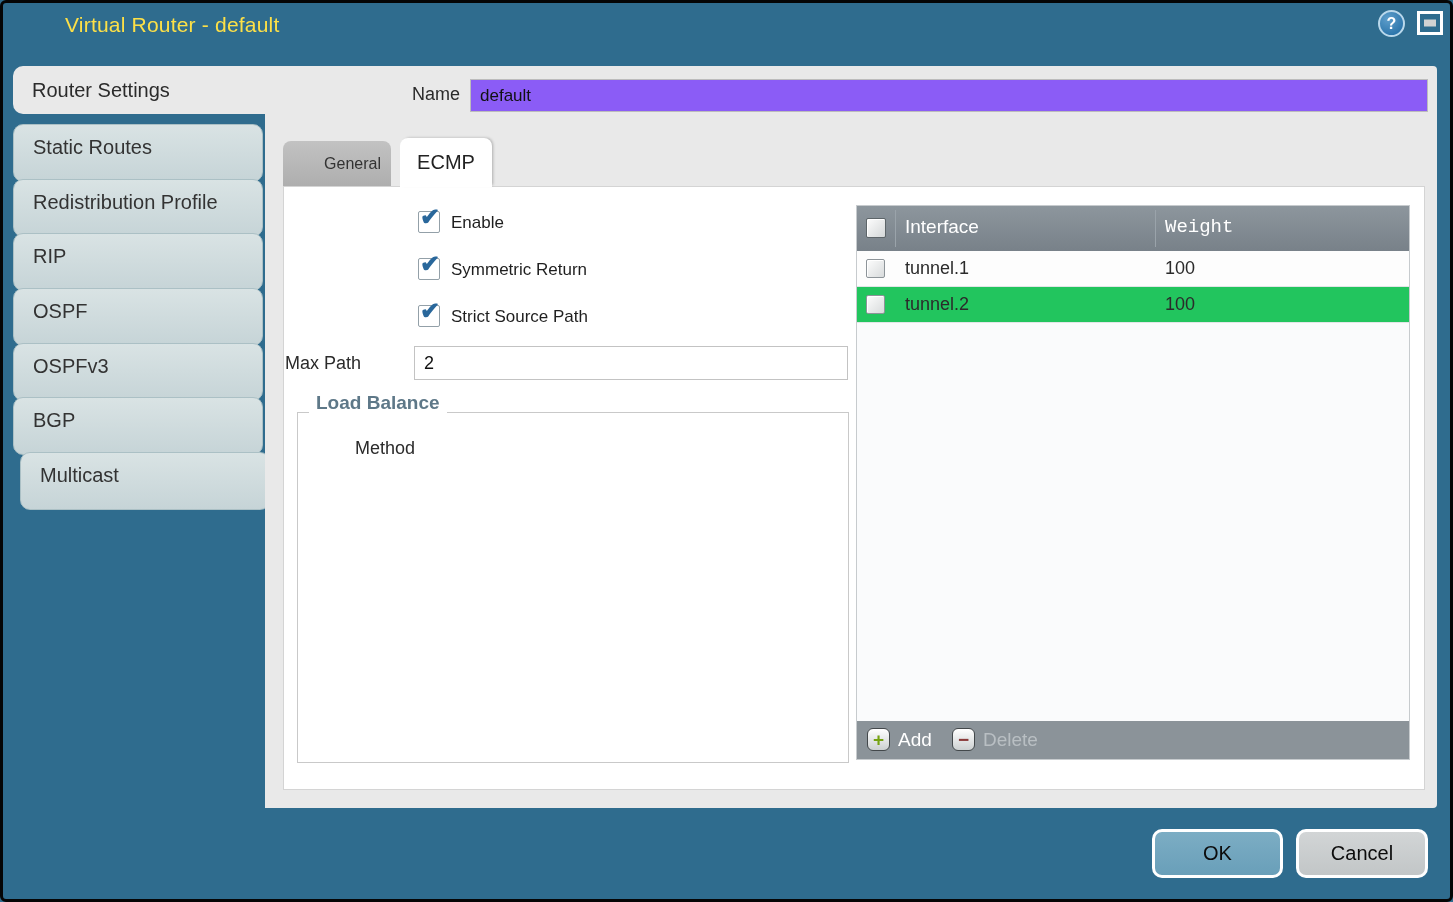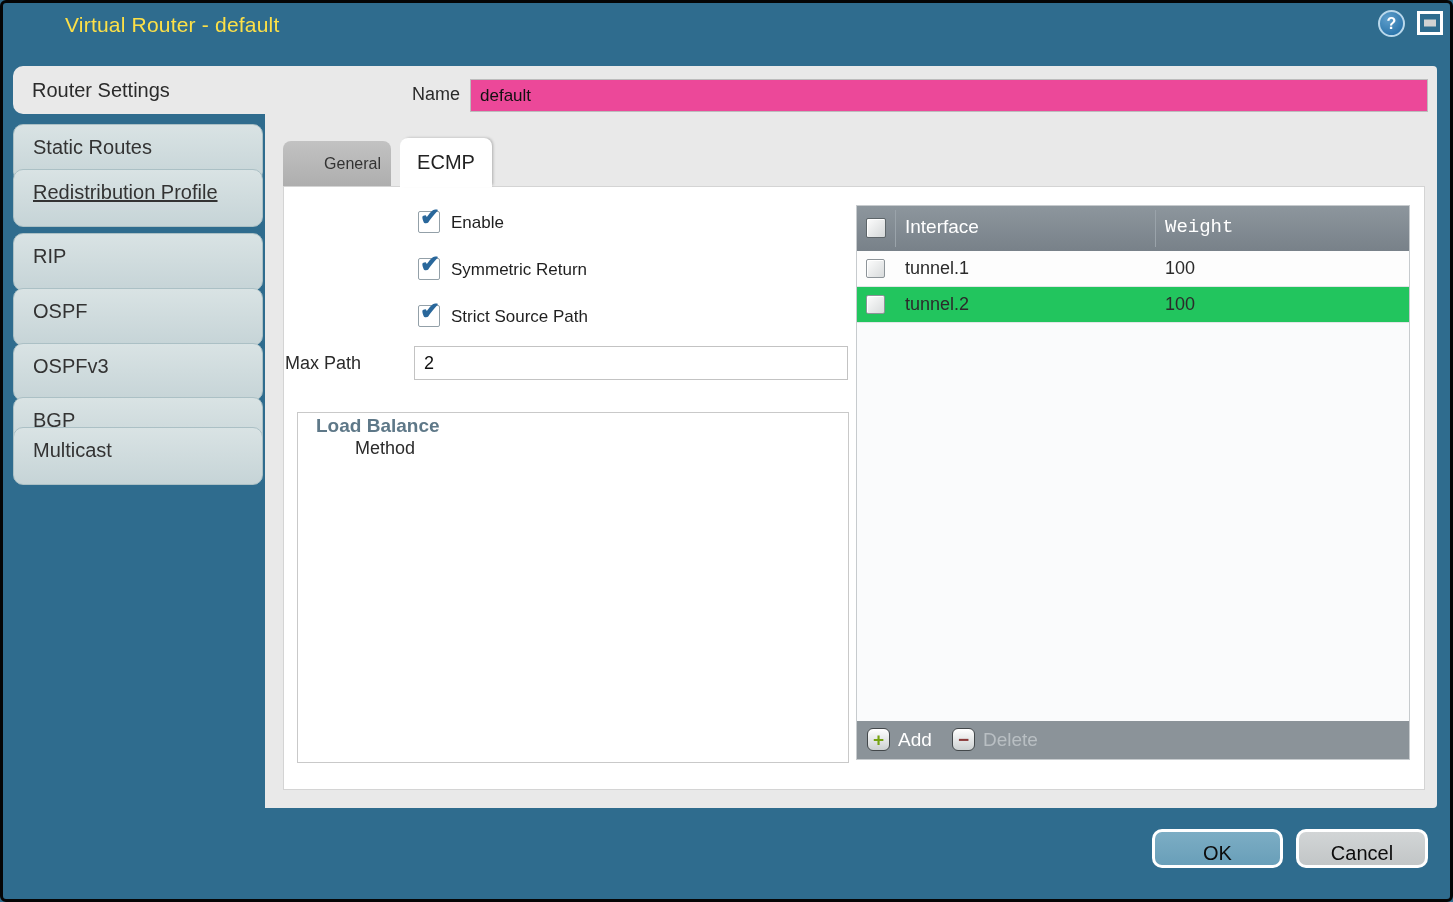--- a/index.html
+++ b/index.html
@@ -23,21 +23,21 @@
     font-size:20px; color:#333; line-height:44px; padding-left:19px; cursor:pointer;
     white-space:nowrap; overflow:hidden; }
   .side-tab.active { width:258px; height:48px; background:#e9e9e9; border:none; border-radius:10px 0 0 10px;
     line-height:48px; z-index:3; color:#2b2b2b; }
 
   
   .panel { position:absolute; left:265px; top:66px; width:1172px; height:742px; background:#e9e9e9; border-radius:4px 4px 4px 0; z-index:2; }
 
   .name-label { position:absolute; left:330px; top:84px; width:130px; text-align:right; font-size:18px; color:#2b2b2b; z-index:4; }
   .name-input { position:absolute; left:470px; top:79px; width:958px; height:33px; border:1px solid #bcbcbc;
-    background:#ec4899; font-size:17px; color:#111; padding:0 9px; font-family:"Liberation Sans",sans-serif; z-index:4; }
+    background:#8b5cf6; font-size:17px; color:#111; padding:0 9px; font-family:"Liberation Sans",sans-serif; z-index:4; }
 
   
   .ctab { position:absolute; text-align:center; border-radius:8px 8px 0 0; cursor:pointer; z-index:4; }
   .ctab.general { left:283px; top:141px; width:108px; height:45px; background:linear-gradient(#c2c2c2,#aeaeae); font-size:16px; color:#333; line-height:45px;padding-left:31px; }
   .ctab.ecmp { left:400px; top:138px; width:92px; height:49px; background:#fff; font-size:20px; color:#222; line-height:49px; z-index:5;
     box-shadow:2px -1px 3px -1px rgba(0,0,0,.25); }
 
   
   .content { position:absolute; left:283px; top:186px; width:1142px; height:604px; background:#fff; border:1px solid #d4d4d4; z-index:4; }
 
@@ -45,21 +45,21 @@
   .cb { position:absolute; width:22px; height:22px; background:#fff; border:1px solid #93a0a8; border-radius:2px; cursor:pointer; }
   .cb .tick { position:absolute; left:1px; top:-7px; font-size:24px; color:#29679b; font-weight:bold; line-height:1; }
   .cb-label { position:absolute; font-size:17px; color:#1f1f1f; }
 
   .maxpath-label { position:absolute; left:285px; top:353px; width:120px; font-size:18px; color:#2b2b2b; z-index:5; }
   .maxpath-input { position:absolute; left:414px; top:346px; width:434px; height:34px; border:1px solid #c3c3c3;
     background:#fff; font-size:18px; color:#111; padding:0 9px; font-family:"Liberation Sans",sans-serif; z-index:5; }
 
   
   .lb-box { position:absolute; left:297px; top:412px; width:552px; height:351px; border:1px solid #c9c9c9; z-index:5; }
-  .lb-legend { position:absolute; left:309px; top:415px; background:#fff; padding:0 7px; font-size:19px; font-weight:bold; color:#5e7888; z-index:6; }
+  .lb-legend { position:absolute; left:309px; top:392px; background:#fff; padding:0 7px; font-size:19px; font-weight:bold; color:#5e7888; z-index:6; }
   .method-label { position:absolute; left:330px; top:438px; width:85px; text-align:right; font-size:18px; color:#2b2b2b; z-index:6; }
   .method-select { position:absolute; left:427px; top:430px; width:412px; height:37px; border:1px solid #b8b8b8; background:#fff; cursor:pointer; z-index:6; }
   .method-select .val { position:absolute; left:10px; top:6px; font-size:18px; color:#111; }
   .method-select .dd-btn { position:absolute; right:0; top:0; width:33px; height:100%;
     background:linear-gradient(#efefef,#d2d2d2); border-left:1px solid #b5b5b5; cursor:pointer; }
   .method-select .dd-btn .tri { position:absolute; left:50%; top:50%; transform:translate(-50%,-40%);
     width:0; height:0; border-left:8px solid transparent; border-right:8px solid transparent; border-top:9px solid #6e7c84; }
 
   
   .tbl { position:absolute; left:856px; top:205px; width:554px; height:555px; background:#fafbfc; z-index:5; border:1px solid #c7cbce; }
@@ -77,44 +77,44 @@
   .foot-btn { position:absolute; top:7px; height:24px; cursor:pointer; }
   .icon-sq { position:absolute; left:0; top:0; width:23px; height:23px; border-radius:6px;
     background:linear-gradient(#ffffff,#ccd0d1); border:1px solid #43484b; text-align:center; }
   .icon-sq span { font-size:19px; font-weight:900; line-height:21px; }
   .add-btn { left:10px; }
   .add-btn .lbl { position:absolute; left:31px; top:0; font-size:19px; color:#fff; line-height:23px; }
   .del-btn { left:95px; }
   .del-btn .lbl { position:absolute; left:31px; top:0; font-size:19px; color:#b9bfc3; line-height:23px; }
 
   
-  .btn { position:absolute; top:829px; height:39px; border:3px solid #fff; border-radius:10px;
+  .btn { position:absolute; top:829px; height:49px; border:3px solid #fff; border-radius:10px;
     font-size:20px; color:#0c0c0c; text-align:center; line-height:43px; cursor:pointer; z-index:5; }
   .btn.ok { left:1152px; width:131px; background:linear-gradient(#7cadc4,#699fb9); }
   .btn.cancel { left:1296px; width:132px; background:linear-gradient(#d2d5d6,#c2c6c7); }
 </style>
 </head>
 <body>
 
 <div class="dialog">
 
   <div class="title">Virtual Router - default</div>
   <div class="help-icon">?</div>
   <div class="win-icon">
     <div class="bar"></div>
   </div>
 
   <div class="side-tab active" style="top:66px;">Router Settings</div>
   <div class="side-tab" style="top:124px;">Static Routes</div>
-  <div class="side-tab" style="top:169px;text-decoration:underline;">Redistribution Profile</div>
+  <div class="side-tab" style="top:179px;">Redistribution Profile</div>
   <div class="side-tab" style="top:233px;">RIP</div>
   <div class="side-tab" style="top:288px;">OSPF</div>
   <div class="side-tab" style="top:343px;">OSPFv3</div>
   <div class="side-tab" style="top:397px;">BGP</div>
-  <div class="side-tab" style="top:427px;">Multicast</div>
+  <div class="side-tab" style="top:452px;margin-left:7px;">Multicast</div>
 
   <div class="panel"></div>
 
   <div class="name-label">Name</div>
   <input class="name-input" type="text" value="default" style="">
 
   <div class="ctab general">General</div>
   <div class="ctab ecmp">ECMP</div>
 
   <div class="content"></div>

